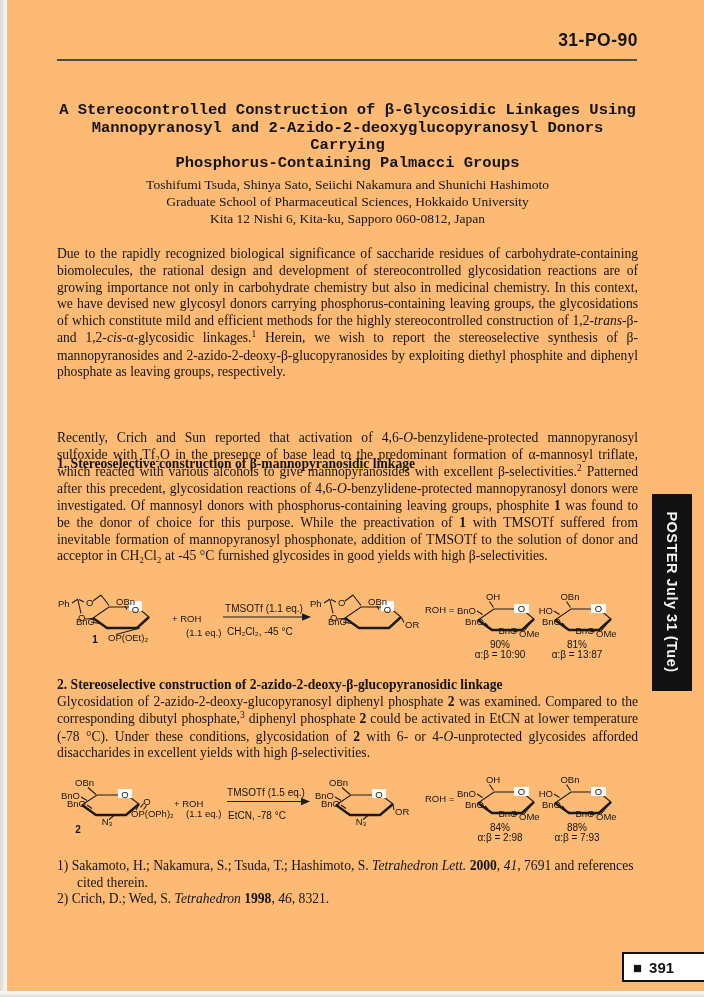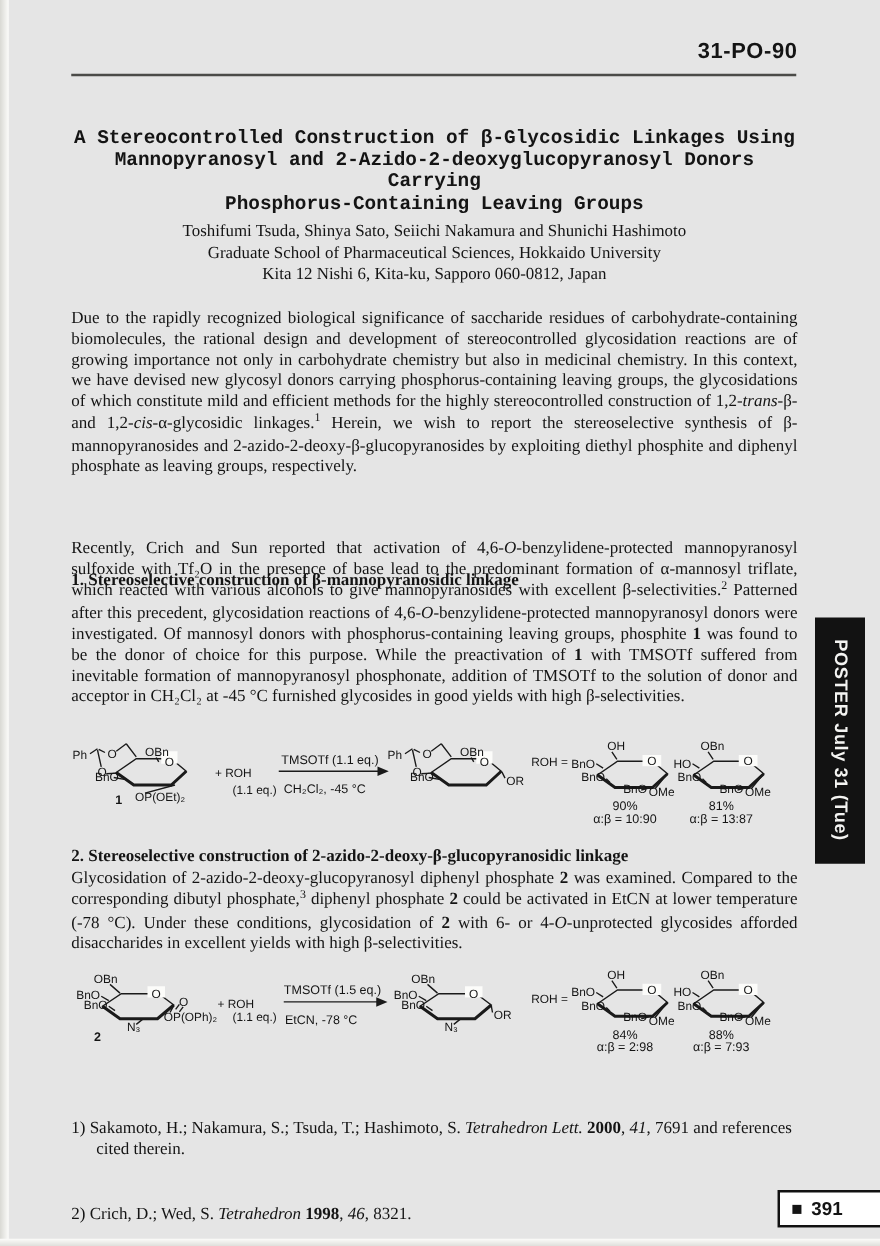--- a/index.html
+++ b/index.html
@@ -1,16 +1,16 @@
 <!DOCTYPE html>
 <html><head>
 <meta charset="utf-8">
 <style>
   html,body{margin:0;padding:0;background:#888;}
-  .page{position:relative;width:704px;height:997px;background:#e5e5e5;overflow:hidden;
+  .page{position:relative;width:704px;height:997px;background:#fdba74;overflow:hidden;
         font-family:"Liberation Serif",serif;color:#141414;}
   .page::before{content:"";position:absolute;left:0;top:0;width:7px;height:100%;
         background:linear-gradient(90deg,#d9d9d4,#fcfcfa);z-index:5;}
   .page::after{content:"";position:absolute;left:0;bottom:0;width:100%;height:6px;
         background:linear-gradient(0deg,#dededa,#fcfcfa);z-index:5;}
   .abs{position:absolute;}
   .header-code{top:30px;right:66px;font-family:"Liberation Sans",sans-serif;font-weight:bold;
         font-size:17.5px;letter-spacing:.5px;}
   .rule{top:59px;left:57px;width:580px;height:2px;background:#4b4b48;}
   .title{top:102px;left:57px;width:581px;text-align:center;font-weight:bold;
@@ -19,21 +19,21 @@
   .authors{top:177px;}
   .affil1{top:194px;}
   .affil2{top:211px;}
   .para{left:57px;width:581px;font-size:13.6px;line-height:16.75px;text-align:justify;}
   .h-sec{left:57px;width:581px;font-size:13.6px;font-weight:bold;}
   .sec1-h{top:413px;margin-top:43px;}
   .sec1-b{top:430px;}
   .sec2-h{top:677px;}
   .sec2-b{top:694px;}
   .refs{top:858px;left:57px;width:581px;font-size:13.6px;line-height:16.5px;}
-  .ref{padding-left:20px;text-indent:-20px;margin-top:36px;}
+  .ref{padding-left:20px;text-indent:-20px;}
   .rt-i{font-style:italic;}
   .rt-b{font-weight:bold;}
   .rt-sup{font-size:.7em;position:relative;top:-.45em;}
   .sidebar{left:652px;top:494px;width:40px;height:197px;background:#121212;}
   .sidebar-text{position:absolute;left:-78px;top:78px;width:196px;height:40px;display:flex;
         align-items:center;justify-content:center;transform:rotate(90deg);color:#f4f4f2;
         font-family:"Liberation Sans",sans-serif;font-weight:bold;font-size:14.5px;letter-spacing:.5px;}
   .footer-box{left:622px;top:952px;width:92px;height:30px;border:2.5px solid #111;background:#fff;
         display:flex;align-items:center;gap:7px;padding-left:9px;box-sizing:border-box;
         font-family:"Liberation Sans",sans-serif;font-weight:bold;font-size:15px;z-index:6;}
@@ -55,21 +55,21 @@
 <body>
 
 <div class="page">
 
   <div class="abs header-code">31-PO-90</div>
   <div class="abs rule"></div>
 
   <div class="abs title">
     <div>A Stereocontrolled Construction of β-Glycosidic Linkages Using</div>
     <div>Mannopyranosyl and 2-Azido-2-deoxyglucopyranosyl Donors Carrying</div>
-    <div>Phosphorus-Containing Leaving Groups</div>
+    <div>Phosphorus-Containing Palmacci Groups</div>
   </div>
 
   <div class="abs byline authors">Toshifumi Tsuda, Shinya Sato, Seiichi Nakamura and Shunichi Hashimoto</div>
   <div class="abs byline affil1">Graduate School of Pharmaceutical Sciences, Hokkaido University</div>
   <div class="abs byline affil2">Kita 12 Nishi 6, Kita-ku, Sapporo 060-0812, Japan</div>
 
   <div class="abs para intro" style="top:246px"><span>Due to the rapidly recognized biological significance of saccharide residues of carbohydrate-containing biomolecules, the rational design and development of stereocontrolled glycosidation reactions are of growing importance not only in carbohydrate chemistry but also in medicinal chemistry.  In this context, we have devised new glycosyl donors carrying phosphorus-containing leaving groups, the glycosidations of which constitute mild and efficient methods for the highly stereocontrolled construction of 1,2-</span><span class="rt-i">trans</span><span>-β- and 1,2-</span><span class="rt-i">cis</span><span>-α-glycosidic linkages.</span><span class="rt-sup">1</span><span>  Herein, we wish to report the stereoselective synthesis of β-mannopyranosides and 2-azido-2-deoxy-β-glucopyranosides by exploiting diethyl phosphite and diphenyl phosphate as leaving groups, respectively.</span></div>
 
   <div class="abs h-sec sec1-h">1. Stereoselective construction of β-mannopyranosidic linkage</div>
   <div class="abs para sec1-b"><span>Recently, Crich and Sun reported that activation of 4,6-</span><span class="rt-i">O</span><span>-benzylidene-protected mannopyranosyl sulfoxide with Tf₂O in the presence of base lead to the predominant formation of α-mannosyl triflate, which reacted with various alcohols to give mannopyranosides with excellent β-selectivities.</span><span class="rt-sup">2</span><span>  Patterned after this precedent, glycosidation reactions of 4,6-</span><span class="rt-i">O</span><span>-benzylidene-protected mannopyranosyl donors were investigated.  Of mannosyl donors with phosphorus-containing leaving groups, phosphite </span><span class="rt-b">1</span><span> was found to be the donor of choice for this purpose.  While the preactivation of </span><span class="rt-b">1</span><span> with TMSOTf suffered from inevitable formation of mannopyranosyl phosphonate, addition of TMSOTf to the solution of donor and acceptor in CH₂Cl₂ at -45 °C furnished glycosides in good yields with high β-selectivities.</span></div>

